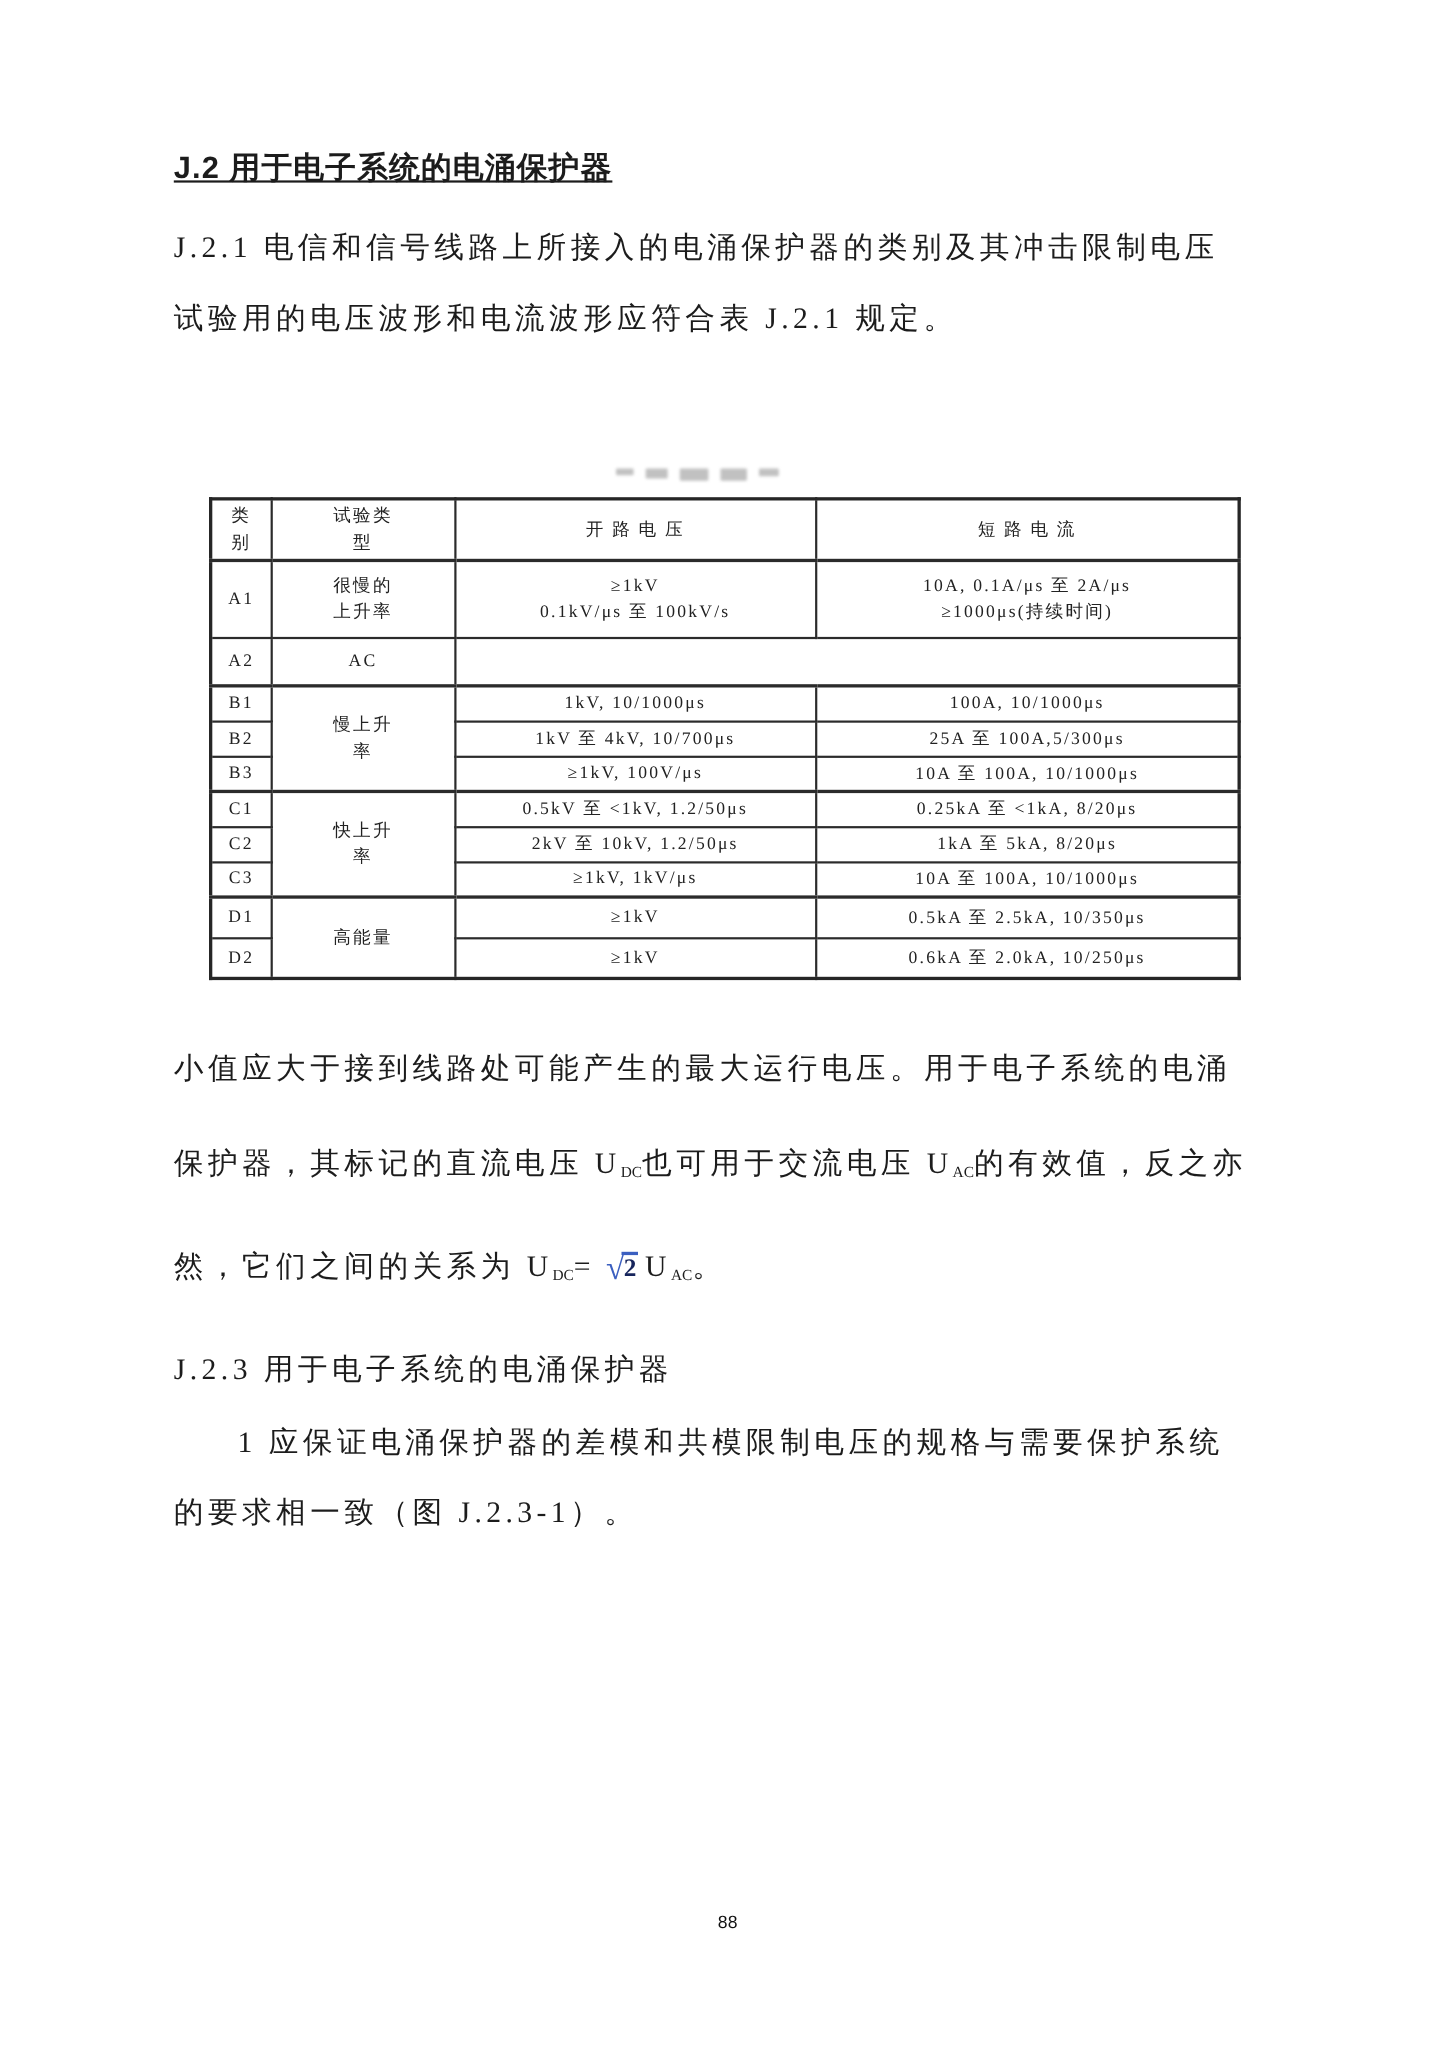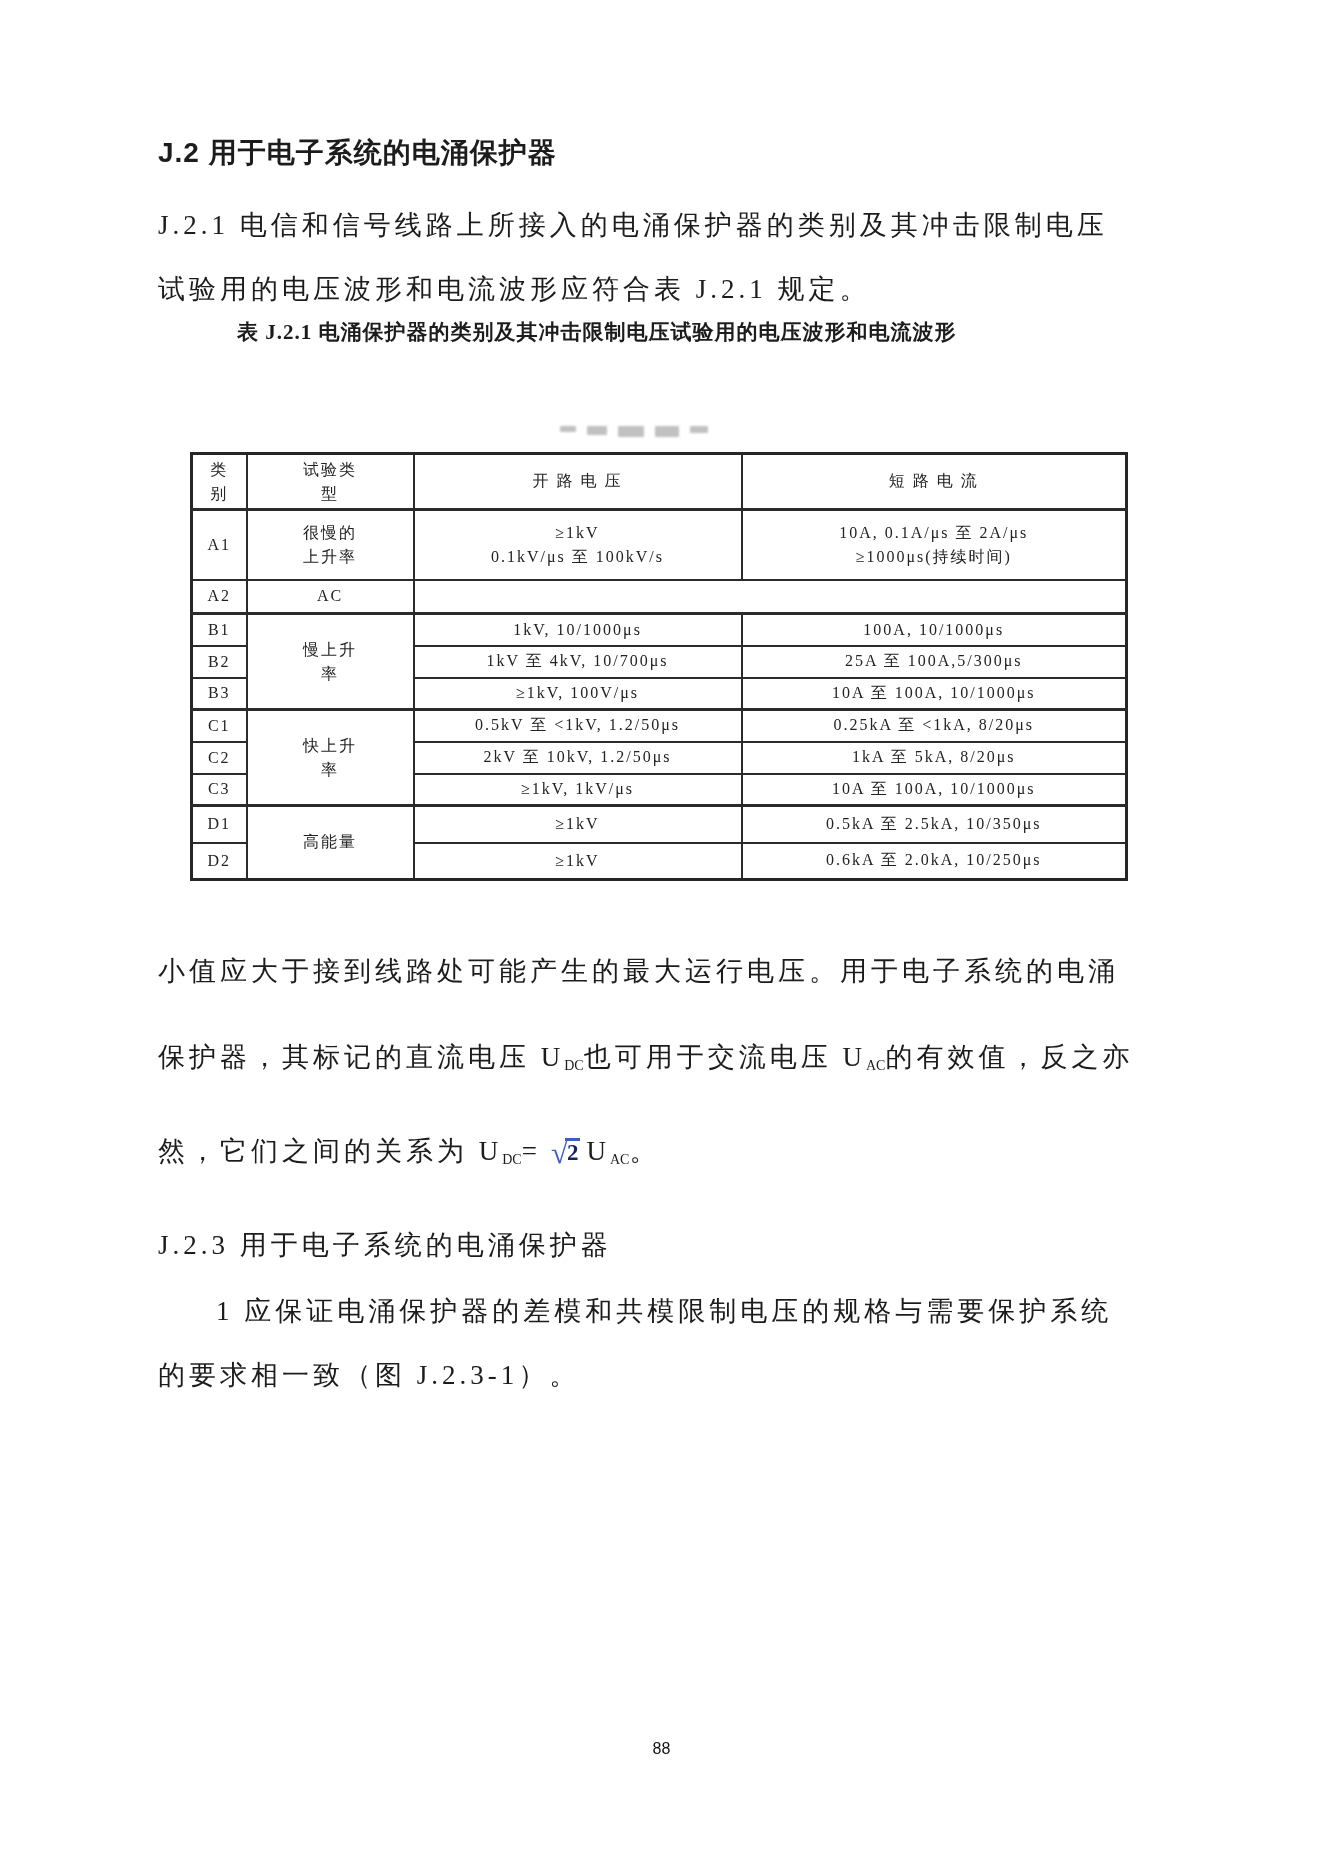--- a/index.html
+++ b/index.html
@@ -5,21 +5,21 @@
   html,body{margin:0;padding:0;}
   body{
     width:1323px;height:1871px;background:#ffffff;
     font-family:"Liberation Serif","DejaVu Serif",serif;
     color:#1c1c1c;position:relative;overflow:hidden;
   }
   .page{position:absolute;inset:0;}
   .heading{
     position:absolute;left:158px;top:134px;
     font-family:"Liberation Sans","DejaVu Sans",sans-serif;
-    font-size:28px;font-weight:bold;letter-spacing:1px;white-space:nowrap;
+    font-size:28px;font-weight:bold;letter-spacing:1px;white-space:nowrap;text-decoration:underline;
   }
   .para-line{
     position:absolute;left:158px;font-size:27px;letter-spacing:4px;
     white-space:nowrap;line-height:34px;
   }
   .caption{
     position:absolute;left:237px;top:318px;
     font-size:21px;font-weight:bold;letter-spacing:1px;white-space:nowrap;
   }
   
@@ -41,21 +41,21 @@
   table.spd col.c1{width:55px;}
   table.spd col.c2{width:167px;}
   table.spd col.c3{width:328px;}
   table.spd th,table.spd td{
     border:2px solid #2b2b2b;text-align:center;vertical-align:middle;
     font-size:16px;letter-spacing:2px;font-weight:normal;padding:1px 4px;
     color:#222;
   }
   table.spd tr.h{height:56px;}
   table.spd tr.a1{height:70px;}
-  table.spd tr.a2{height:34px;}
+  table.spd tr.a2{height:44px;}
   table.spd tr.g{height:32px;}
   table.spd tr.d{height:37px;}
   table.spd .group-top td{border-top-width:3px;margin-top:16px;}
   table.spd tr.h th{border-bottom-width:3px;}
   .cjk-spread{letter-spacing:8px;}
   .two-line div{line-height:24px;}
   td.type-top{vertical-align:top;padding-top:7px;}
   .formula-line{top:1134px;}
   sub.u-sub{font-size:14px;letter-spacing:0;vertical-align:-4px;line-height:0;}
   .sqrt{display:inline-block;margin:0 6px 0 10px;letter-spacing:0;}
@@ -77,21 +77,20 @@
 </head>
 <body>
 
 <div class="page">
 
   <div class="heading">J.2 用于电子系统的电涌保护器</div>
 
   <div class="para-line" style="top:208px;">J.2.1 电信和信号线路上所接入的电涌保护器的类别及其冲击限制电压</div>
   <div class="para-line" style="top:272px;">试验用的电压波形和电流波形应符合表 J.2.1 规定。</div>
 
-  <div class="caption">表 J.2.1 电涌保护器的类别及其冲击限制电压试验用的电压波形和电流波形</div>
 
   <div class="smudge"><i></i><i></i><i></i><i></i><i></i></div>
 
   <table class="spd">
     <colgroup>
         <col class="c1">
         <col class="c2">
         <col class="c3">
         <col class="c4">
       </colgroup>

